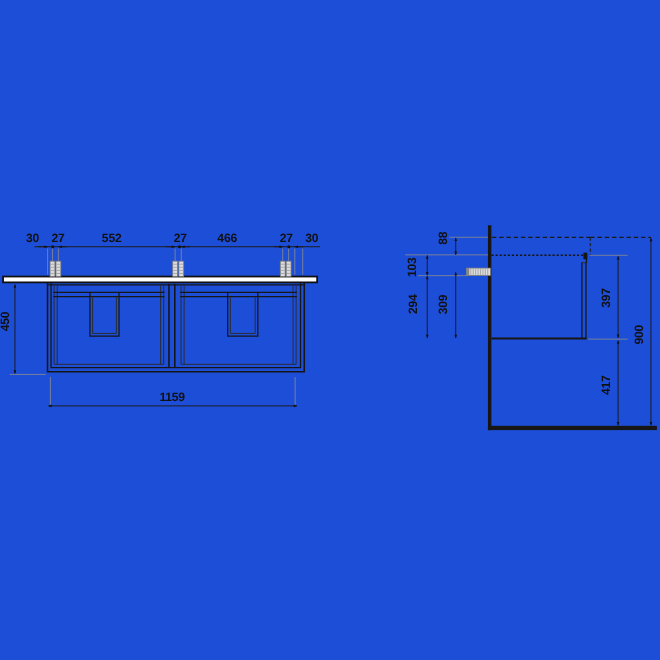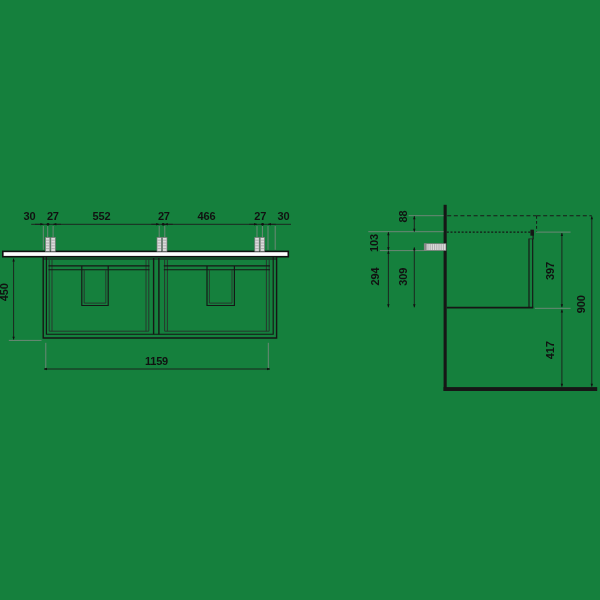--- a/index.html
+++ b/index.html
@@ -1,16 +1,16 @@
 <!DOCTYPE html>
 <html><head>
 <meta charset="utf-8">
 <style>
   html,body{margin:0;padding:0;background:#fff;}
-  .canvas{position:relative;width:600px;height:600px;background:#15803d;overflow:hidden;}
+  .canvas{position:relative;width:600px;height:600px;background:#1d4ed8;overflow:hidden;}
   svg{display:block;}
   text{font-family:"Liberation Sans","DejaVu Sans",sans-serif;font-weight:bold;font-size:11px;fill:#111;letter-spacing:-0.2px;}
   .dim{stroke:#1c1c1c;stroke-width:0.9;fill:none;}
   .ext{stroke:#8a8a8a;stroke-width:0.75;fill:none;}
   .thin{stroke:#2a2a2a;stroke-width:0.85;fill:none;}
   .med{stroke:#161616;stroke-width:1.15;fill:none;}
   .thick{stroke:#161616;stroke-width:1.4;fill:none;}
   .bolt{fill:#dcdcdc;stroke:#777;stroke-width:0.7;}
   .hatch{stroke:#8f8f8f;stroke-width:0.6;}
 </style>

